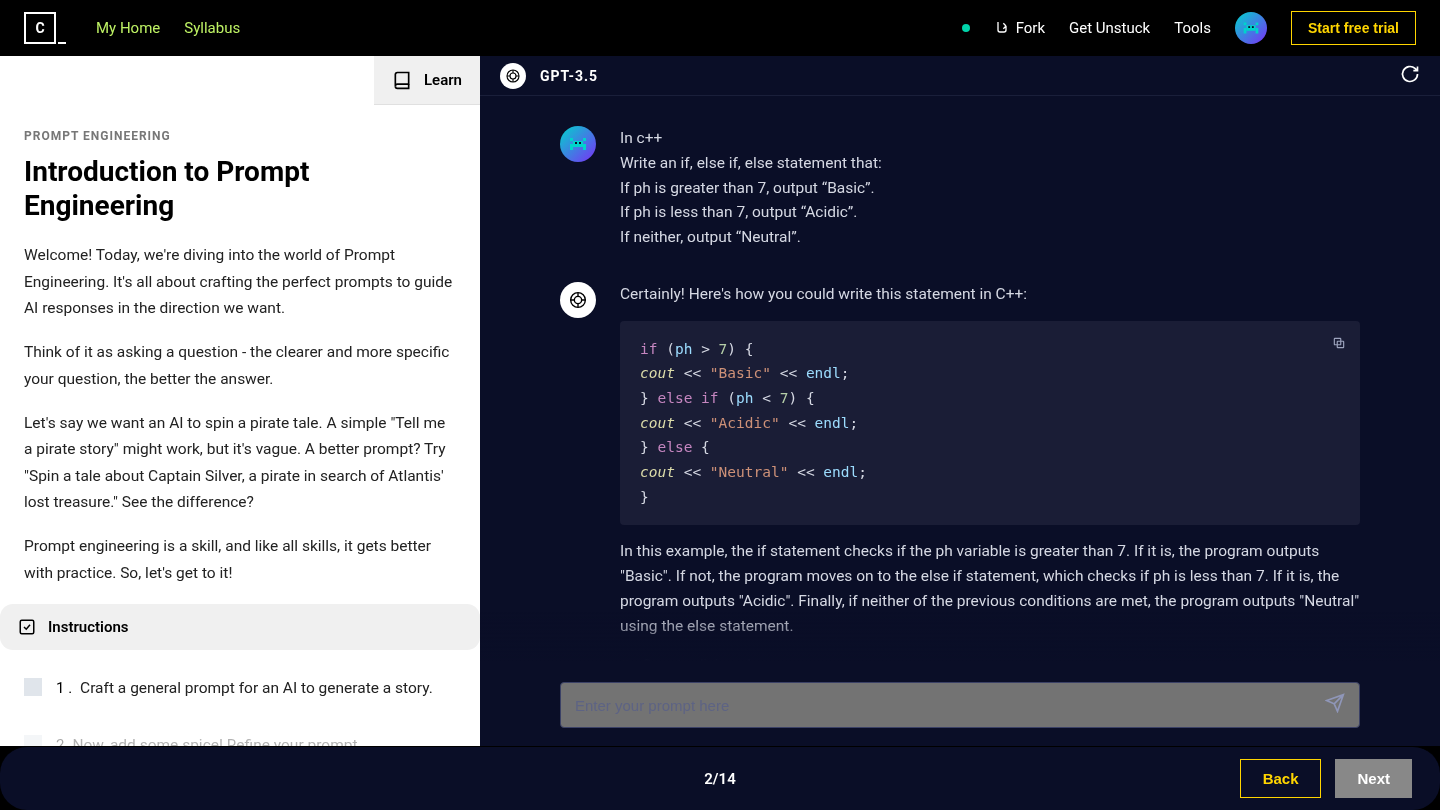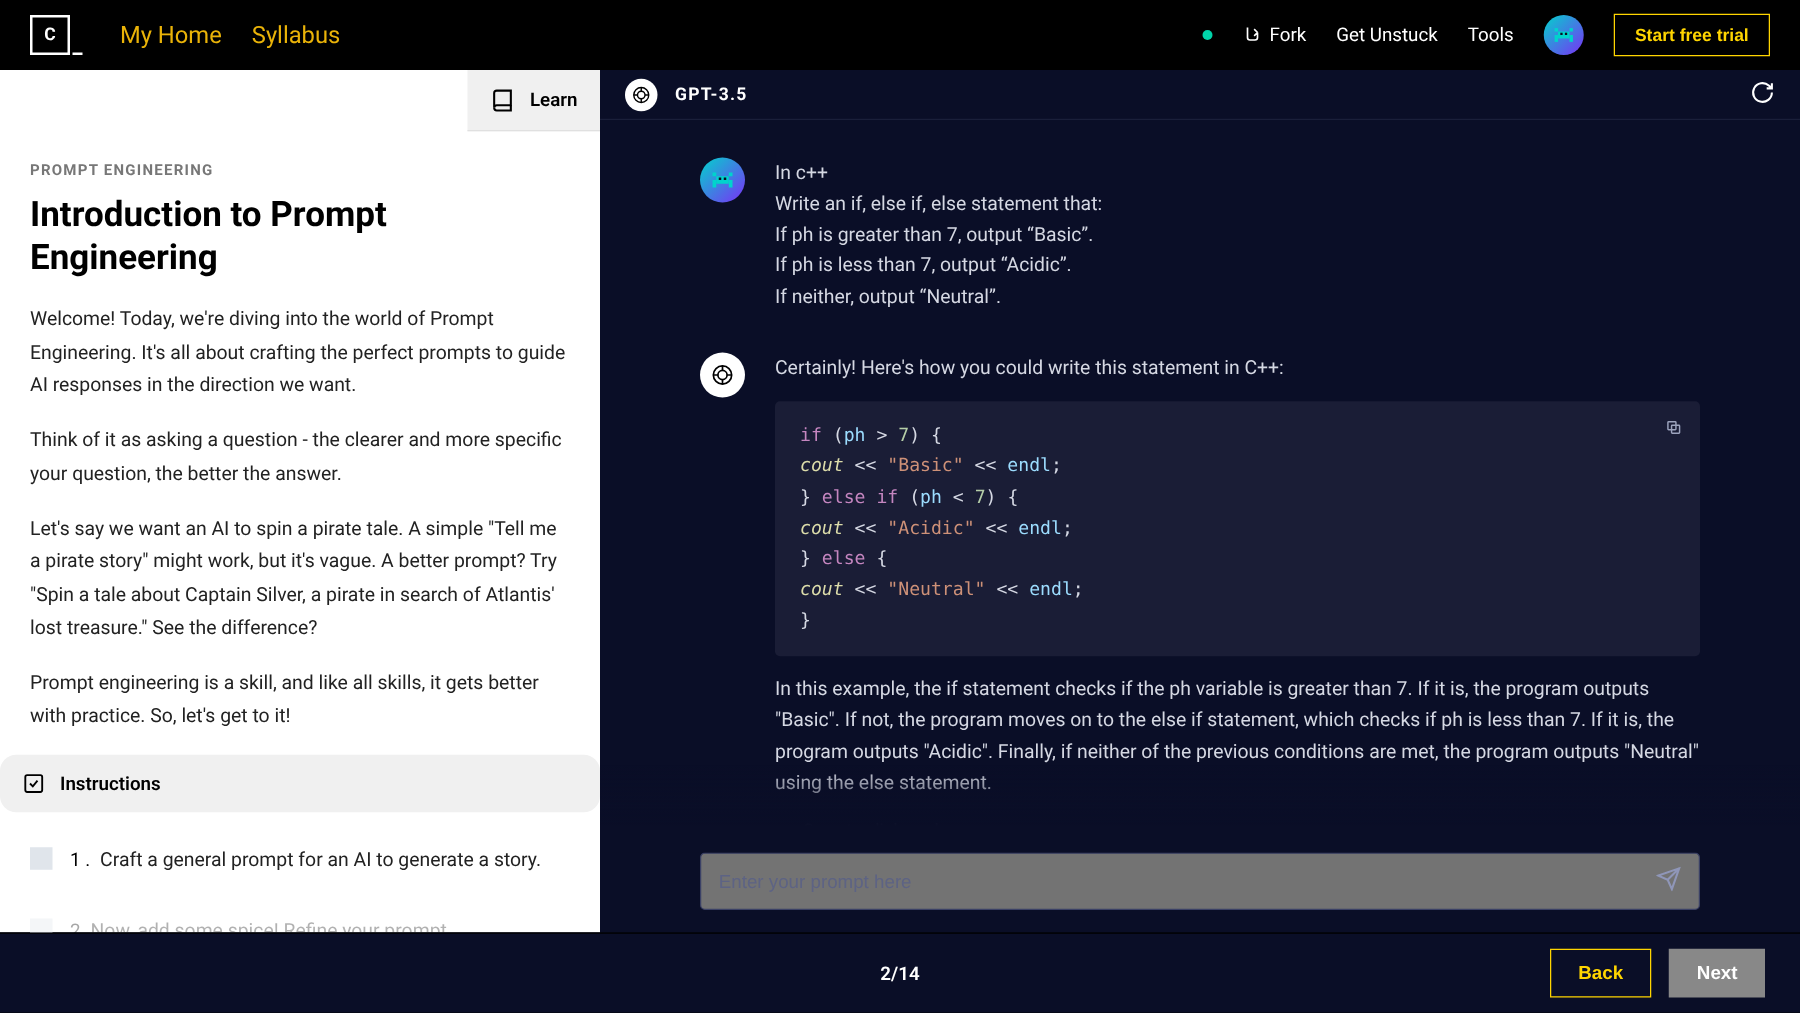--- a/index.html
+++ b/index.html
@@ -2,21 +2,21 @@
 <html><head>
   <meta charset="utf-8">
   <style>
     * { margin: 0; padding: 0; box-sizing: border-box; }
     body { font-family: -apple-system, BlinkMacSystemFont, "Segoe UI", Roboto, sans-serif; background: #000; color: #fff; width: 1440px; height: 810px; overflow: hidden; }
     
     .top-nav { height: 56px; background: #000; display: flex; align-items: center; padding: 0 24px; border-bottom: 1px solid #000; }
     .logo { width: 32px; height: 32px; border: 2px solid #fff; display: flex; align-items: center; justify-content: center; font-weight: bold; font-size: 14px; position: relative; }
     .logo::after { content: ''; position: absolute; bottom: -2px; right: -12px; width: 8px; height: 2px; background: #fff; }
     .nav-links { display: flex; gap: 24px; margin-left: 40px; }
-    .nav-link { color: #eab308; font-size: 19px; cursor: pointer; }
+    .nav-link { color: #bef264; font-size: 15px; cursor: pointer; }
     .nav-right { margin-left: auto; display: flex; align-items: center; gap: 24px; }
     .status-dot { width: 8px; height: 8px; background: #00d4aa; border-radius: 50%; }
     .nav-item { color: #fff; font-size: 15px; cursor: pointer; display: flex; align-items: center; gap: 6px; }
     .fork-icon { width: 16px; height: 16px; }
     .avatar { width: 32px; height: 32px; border-radius: 50%; background: linear-gradient(135deg, #00d4cc 0%, #7b2ff7 100%); display: flex; align-items: center; justify-content: center; }
     .avatar svg { width: 22px; height: 22px; }
     .trial-btn { border: 1.5px solid #ffd500; color: #ffd500; padding: 8px 16px; font-size: 14px; font-weight: 600; cursor: pointer; background: transparent; }
     
     .main-layout { display: flex; height: calc(100% - 56px - 64px); }
     
@@ -67,21 +67,21 @@
     .copy-clipboard { color: #767c99; font-size: 14px; display: flex; align-items: center; gap: 8px; margin-top: 16px; opacity: 0.6; }
     .fade-overlay { position: absolute; bottom: 0; left: 0; right: 0; height: 70px; background: linear-gradient(transparent, #0a0e27 70%); pointer-events: none; }
     
     .prompt-input-area { padding: 0 80px 18px 80px; }
     .prompt-input { display: flex; align-items: center; border: 1.5px solid #3b4166; border-radius: 4px; padding: 10px 14px; background: #737373; }
     .prompt-input input { flex: 1; background: transparent; border: none; outline: none; color: #d5d8e3; font-size: 15px; }
     .prompt-input input::placeholder { color: #5d6384; }
     .send-btn { cursor: pointer; color: #8f96b8; }
     .send-btn svg { width: 20px; height: 20px; }
     
-    .bottom-bar { height: 64px; background: #0a0e27; border-top: 1px solid #000; display: flex; align-items: center; justify-content: center; padding: 0 28px; position: relative; }
+    .bottom-bar { height: 64px; background: #0a0e27; border-top: 1px solid #000; display: flex; align-items: center; justify-content: center; padding: 0 28px; position: relative; border-radius: 27px; }
     .progress-text { font-size: 15px; font-weight: 600; color: #fff; }
     .nav-buttons { position: absolute; right: 28px; display: flex; gap: 14px; }
     .btn { padding: 10px 22px; font-size: 15px; font-weight: 600; cursor: pointer; border: none; }
     .btn-back { background: transparent; color: #ffd500; border: 1.5px solid #ffd500; }
     .btn-next { background: #888; color: #fff; }
   </style>
 </head>
 <body>
 
 <div class="top-nav">

